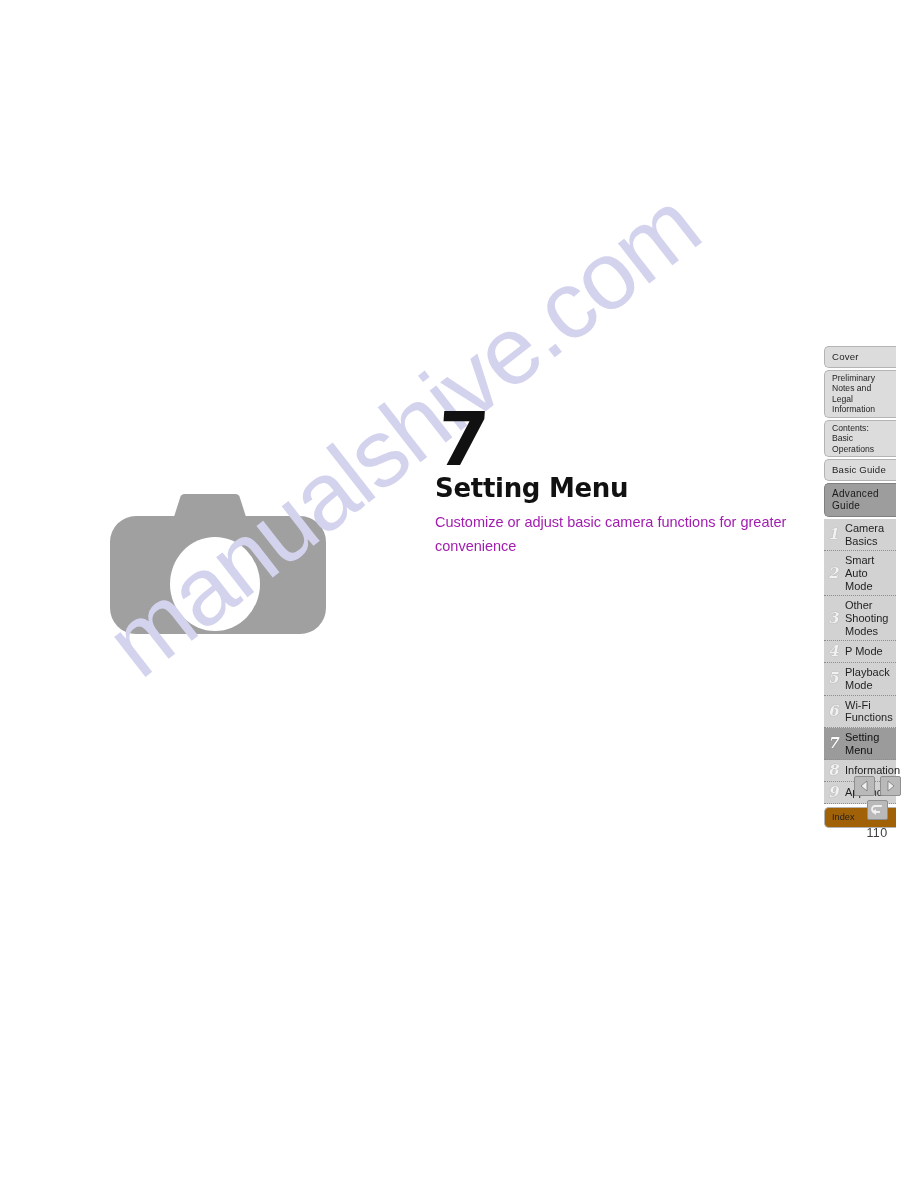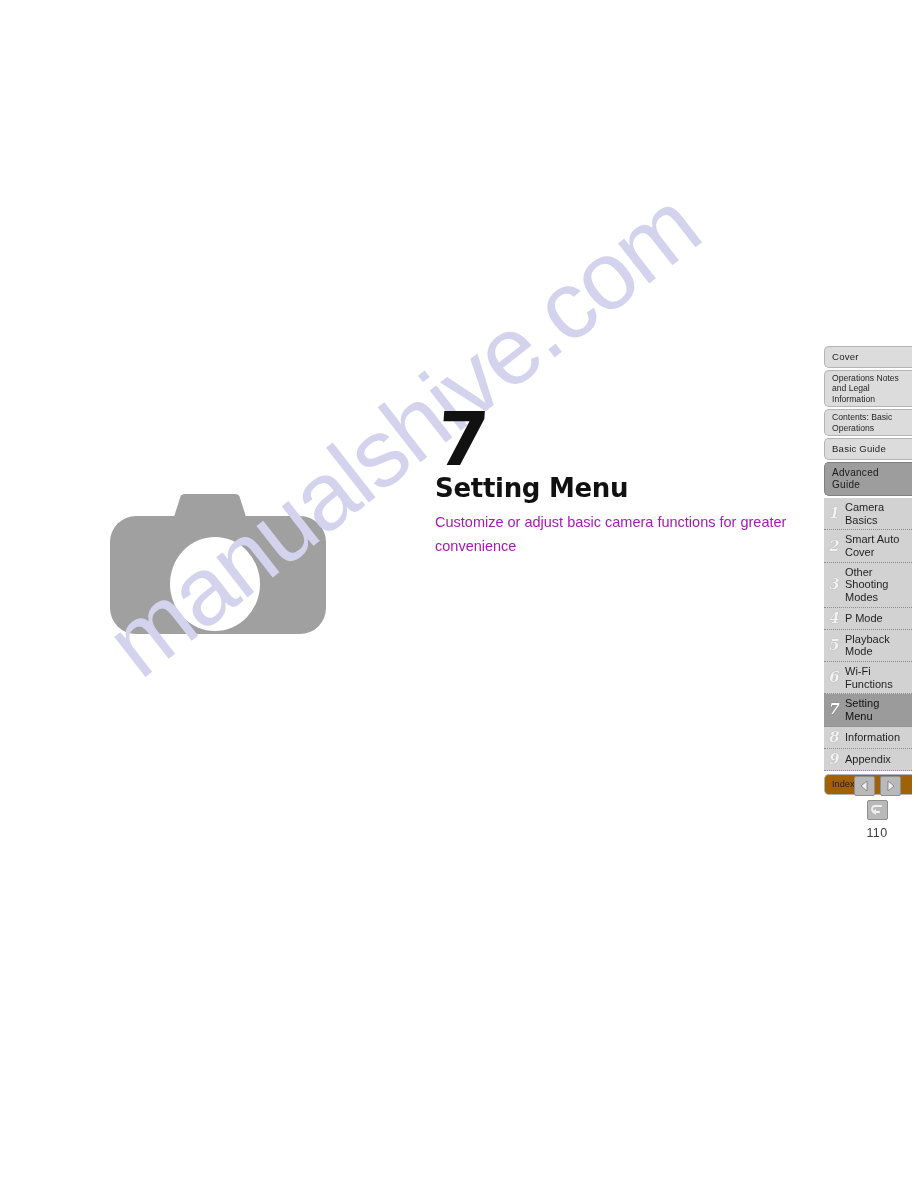--- a/index.html
+++ b/index.html
@@ -115,21 +115,21 @@
   #sidebar {
     position: absolute;
     left: 824px;
     top: 346px;
     width: 94px;
     z-index: 8;
   }
   .tab {
     position: relative;
     box-sizing: border-box;
-    width: 88px;
+    width: 72px;
     margin-bottom: 2px;
     padding: 3px 4px 3px 7px;
     border-radius: 5px 0 0 5px;
     background: #dcdcdc;
     border: 1px solid #b4b4b4;
     border-right: none;
     font-family: "Liberation Sans", sans-serif;
     font-size: 8.6px;
     line-height: 1.22;
     color: #1f1f1f;
@@ -259,21 +259,21 @@
   </div>
 
 
   <div id="sidebar">
 
     <div class="tab big">
       <span>Cover</span>
     </div>
 
     <div class="tab two-line">
-      <span>Operations Notes and Legal Information</span>
+      <span>Preliminary Notes and Legal Information</span>
     </div>
 
     <div class="tab two-line">
       <span>Contents: Basic Operations</span>
     </div>
 
     <div class="tab big">
       <span>Basic Guide</span>
     </div>
 
@@ -281,21 +281,21 @@
       <span>Advanced Guide</span>
     </div>
 
     <div class="tab chapter">
       <span class="num">1</span>
       <span class="label">Camera Basics</span>
     </div>
 
     <div class="tab chapter">
       <span class="num">2</span>
-      <span class="label">Smart Auto Cover</span>
+      <span class="label">Smart Auto Mode</span>
     </div>
 
     <div class="tab chapter">
       <span class="num">3</span>
       <span class="label">Other Shooting Modes</span>
     </div>
 
     <div class="tab chapter">
       <span class="num">4</span>
       <span class="label">P Mode</span>

